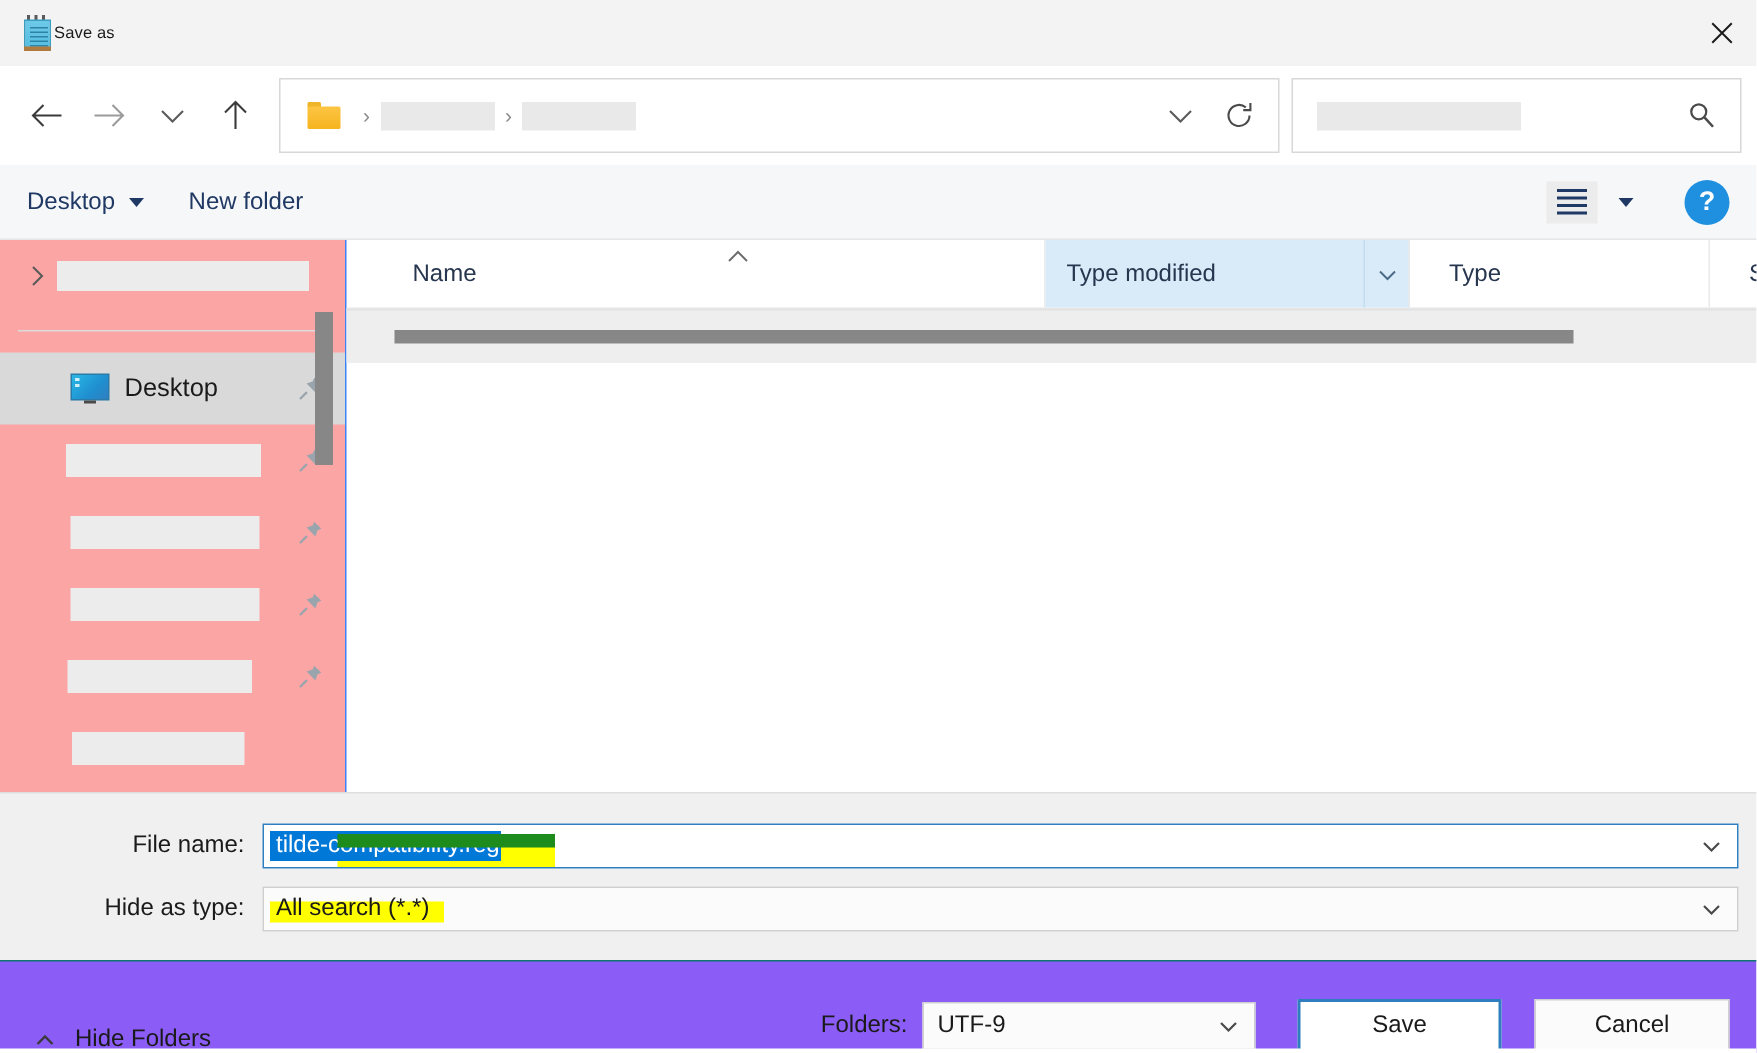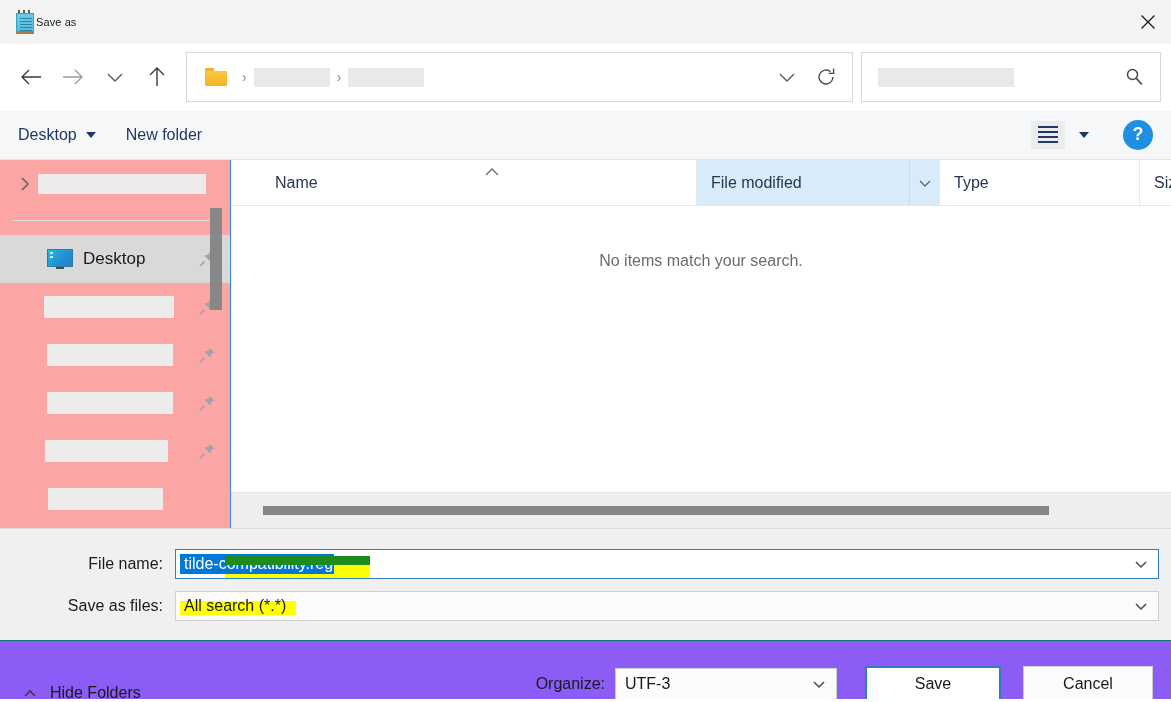--- a/index.html
+++ b/index.html
@@ -212,21 +212,21 @@
   .filelist {
     flex: 1 1 auto; background: #ffffff; position: relative;
     border-left: 1px solid #3b82f6; display: flex; flex-direction: column; min-width: 0;
   }
   .col-header {
     height: 46px; flex: 0 0 46px; display: flex; align-items: stretch;
     border-bottom: 1px solid #e6e6e6; position: relative;
   }
   .col {
     display: flex; align-items: center; font-size: 16px; color: #27364f;
-    border-right: 1px solid #eaeaea; padding-left: 14px; position: relative;
+    border-right: 1px solid #eaeaea; padding-left: 26px; position: relative;
   }
   .col.sorted { background: #d9ebf9; }
   .col-name { width: 466px; flex: 0 0 466px; padding-left: 44px; }
   .col-date { width: 243px; flex: 0 0 243px; padding-left: 14px; }
   .col-type { width: 200px; flex: 0 0 200px; }
   .col-size { flex: 1 1 auto; }
   .col-chev {
     position: absolute; right: 0; top: 0; width: 30px; height: 100%;
     display: flex; align-items: center; justify-content: center;
     border-left: 1px solid #c3ddf0;
@@ -494,36 +494,35 @@
       <div class="col-header">
         <div class="col col-name">
           <span class="sort-arrow">
             <svg width="18" height="11" viewBox="0 0 18 11">
               <path d="M3 8 L9 2 L15 8" stroke="#6b6b6b" stroke-width="1.3" fill="none"></path>
             </svg>
           </span>
           <span>Name</span>
         </div>
         <div class="col col-date sorted">
-          <span>File modified</span>
+          <span>Type modified</span>
           <span class="col-chev">
             <svg width="14" height="10" viewBox="0 0 14 10">
               <path d="M2 3 L7 8 L12 3" stroke="#4a6a85" stroke-width="1.3" fill="none"></path>
             </svg>
           </span>
         </div>
         <div class="col col-type">
           <span>Type</span>
         </div>
         <div class="col col-size">
           <span>Siz</span>
         </div>
       </div>
 
-      <div class="empty-msg">No items match your search.</div>
 
       <div class="hscroll-area">
         <div class="hscroll-thumb" style="width:786px"></div>
       </div>
     </div>
   </div>
 
   <div class="fields">
     <div class="field-row">
       <div class="field-label">File name:</div>
@@ -531,21 +530,21 @@
         <span class="combo-text selected">tilde-compatibility.reg</span>
         <span class="combo-chev">
           <svg width="16" height="11" viewBox="0 0 16 11">
             <path d="M3 3 L8 8 L13 3" stroke="#4a4a4a" stroke-width="1.5" fill="none"></path>
           </svg>
         </span>
       </div>
     </div>
 
     <div class="field-row">
-      <div class="field-label">Save as files:</div>
+      <div class="field-label">Hide as type:</div>
       <div class="combo">
         <span class="combo-text">All search  (*.*)</span>
         <span class="combo-chev">
           <svg width="16" height="11" viewBox="0 0 16 11">
             <path d="M3 3 L8 8 L13 3" stroke="#4a4a4a" stroke-width="1.5" fill="none"></path>
           </svg>
         </span>
       </div>
     </div>
 
@@ -558,23 +557,23 @@
     <div class="hide-folders">
       <span class="hf-chev">
         <svg width="16" height="11" viewBox="0 0 16 11">
           <path d="M3 8 L8 3 L13 8" stroke="#3a3a3a" stroke-width="1.6" fill="none"></path>
         </svg>
       </span>
       <span>Hide Folders</span>
     </div>
 
     <div class="enc-wrap">
-      <span class="enc-label">Organize:</span>
+      <span class="enc-label">Folders:</span>
       <div class="enc-combo">
-        <span class="enc-text">UTF-3</span>
+        <span class="enc-text">UTF-9</span>
         <span class="combo-chev">
           <svg width="16" height="11" viewBox="0 0 16 11">
             <path d="M3 3 L8 8 L13 3" stroke="#4a4a4a" stroke-width="1.5" fill="none"></path>
           </svg>
         </span>
       </div>
       <div class="btn primary btn-save">
         <span>Save</span>
       </div>
       <div class="btn btn-cancel">

